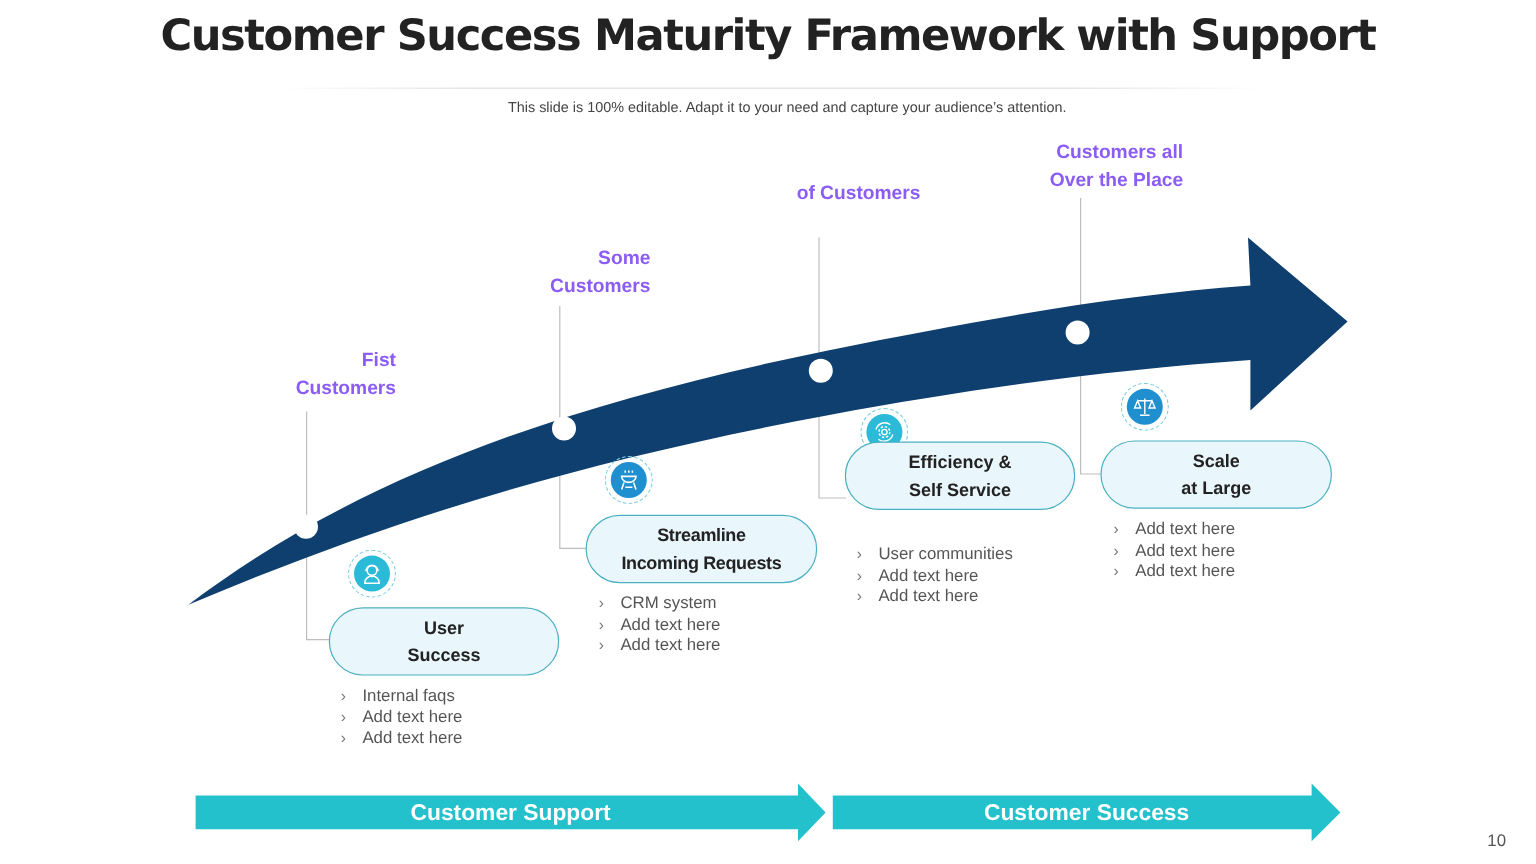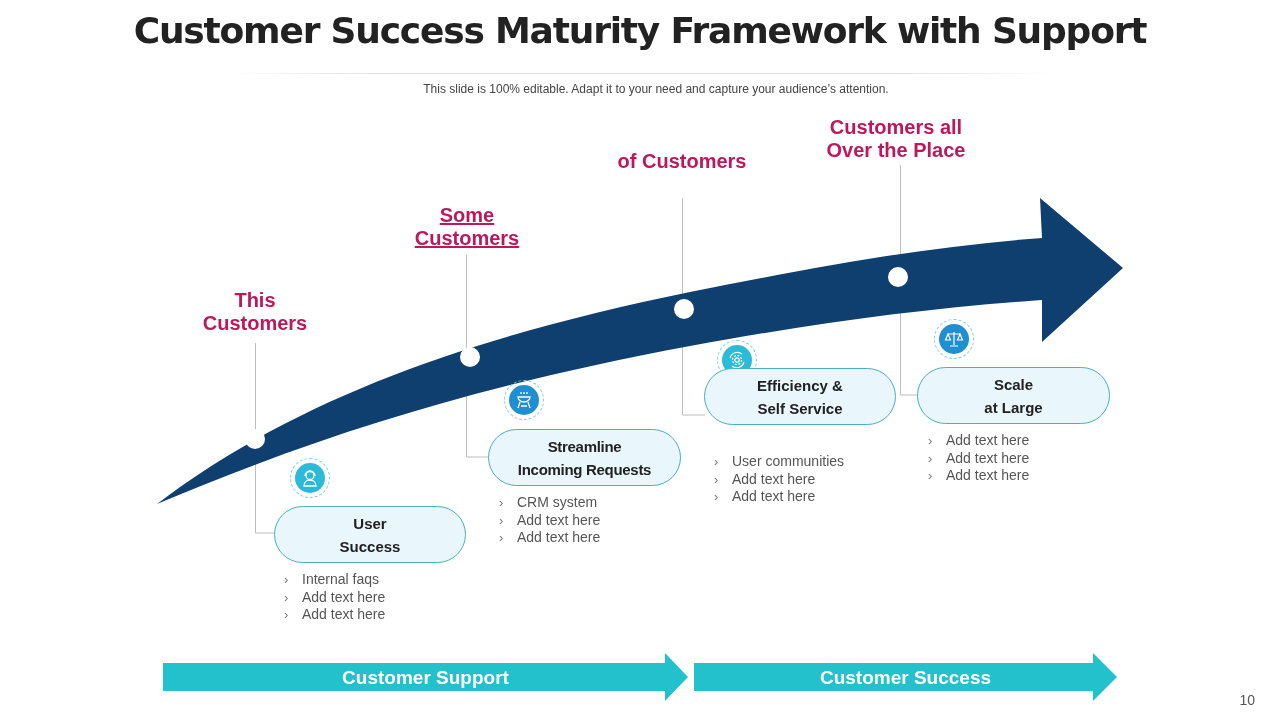--- a/index.html
+++ b/index.html
@@ -5,21 +5,21 @@
   html, body { margin:0; padding:0; }
   body { width:1280px; height:720px; position:relative; background:#ffffff; overflow:hidden;
          font-family:"Liberation Sans", sans-serif; color:#222; }
   .title { position:absolute; left:0; width:1280px; top:10px; text-align:center;
            font-family:"DejaVu Sans", sans-serif; font-weight:bold; font-size:36px; color:#222;
            letter-spacing:-1.2px; }
   .title-rule { position:absolute; left:230px; width:825px; top:73px; height:1px;
                 background:linear-gradient(90deg, rgba(220,220,220,0), #ddd 20%, #ddd 80%, rgba(220,220,220,0)); }
   .subtitle { position:absolute; left:16px; width:1280px; top:82px; text-align:center; font-size:12px; color:#444; }
   svg.main { position:absolute; left:0; top:0; }
-  .stage-label { position:absolute; font-weight:bold; font-size:20px; color:#be185d; text-align:center; line-height:23px; }
+  .stage-label { position:absolute; font-weight:bold; font-size:16px; color:#8b5cf6; text-align:right; line-height:23px; }
   .pill { position:absolute; background:#e9f6fb; border:1.3px solid #4ab0c0; border-radius:30px;
           display:flex; align-items:center; justify-content:center; text-align:center;
           font-weight:bold; font-size:15px; color:#222; line-height:23px; box-sizing:border-box; }
   .bullets { position:absolute; list-style:none; margin:0; padding:0; font-size:14px; color:#555; line-height:17.5px; }
   .bullets li { display:flex; }
   .bullets .chev { width:18px; color:#777; font-size:13px; }
   .icon-badge { position:absolute; width:40px; height:40px; border-radius:50%; border:1.5px dashed #7fcfdc; box-sizing:border-box;
                 display:flex; align-items:center; justify-content:center; }
   .icon-badge .inner { width:30px; height:30px; border-radius:50%; display:flex; align-items:center; justify-content:center; }
   .band-label { position:absolute; top:664px; height:28px; line-height:28px; text-align:center; color:#fff; font-weight:bold; font-size:19px; }
@@ -54,24 +54,24 @@
   <circle cx="255" cy="439" r="10" fill="#fff"></circle>
   <circle cx="470" cy="357" r="10" fill="#fff"></circle>
   <circle cx="684" cy="309" r="10" fill="#fff"></circle>
   <circle cx="898" cy="277" r="10" fill="#fff"></circle>
 
   <polygon fill="#22c1cb" points="163,663 665,663 665,653 688,677 665,701 665,691 163,691"></polygon>
   <polygon fill="#22c1cb" points="694,663 1093,663 1093,653 1117,677 1093,701 1093,691 694,691"></polygon>
 </svg>
 
 <div class="stage-label" style="left:180px; top:289px; width:150px;">
-  <div>This</div>
+  <div>Fist</div>
   <div>Customers</div>
 </div>
-<div class="stage-label" style="left:392px; top:204px; width:150px;text-decoration:underline;">
+<div class="stage-label" style="left:392px; top:204px; width:150px;">
   <div>Some</div>
   <div>Customers</div>
 </div>
 <div class="stage-label" style="left:597px; top:150px; width:170px;">
   <div>of Customers</div>
 </div>
 <div class="stage-label" style="left:806px; top:116px; width:180px;">
   <div>Customers all</div>
   <div>Over the Place</div>
 </div>

